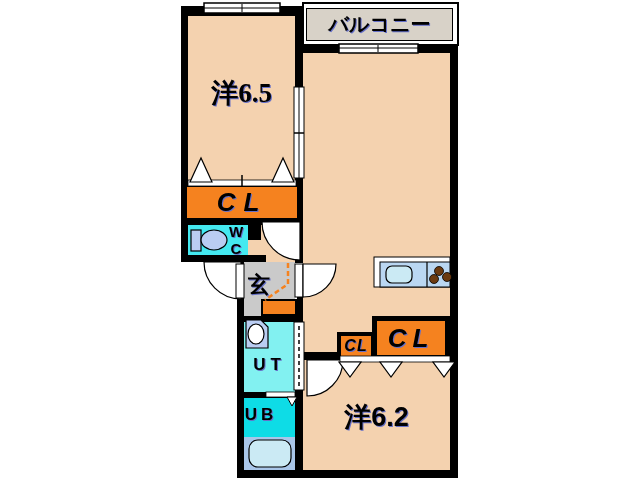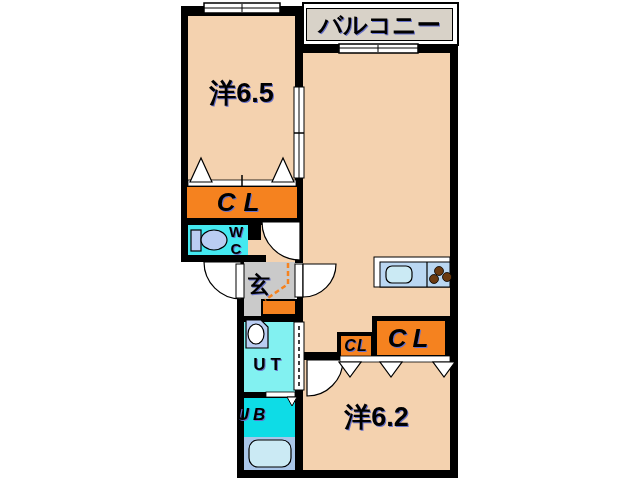--- a/index.html
+++ b/index.html
@@ -144,25 +144,25 @@
       <line x1="427" y1="262" x2="427" y2="287" style="stroke:#000;stroke-width:1.2"></line>
       <rect x="386" y="266" width="26" height="17" rx="6" style="fill:var(--tub-fill,#CBEAF4);stroke:#000;stroke-width:1.2"></rect>
       <g>
         <circle cx="439" cy="271" r="4.5" style="fill:var(--burner-brown,#6B3A10);stroke:#000;stroke-width:0.8"></circle>
         <circle cx="447" cy="277" r="4.5" style="fill:var(--burner-brown,#6B3A10);stroke:#000;stroke-width:0.8"></circle>
         <circle cx="434" cy="279" r="4.5" style="fill:var(--burner-brown,#6B3A10);stroke:#000;stroke-width:0.8"></circle>
       </g>
     </g>
   </svg>
 
-  <div class="lbl" style="left:306px;top:8px;width:147px;height:33px;font-size:24px;">バルコニー</div>
-  <div class="lbl" style="left:188px;top:76px;width:107px;height:34px;font-size:27px;">洋6.5</div>
+  <div class="lbl" style="left:306px;top:8px;width:147px;height:33px;font-size:20px;">バルコニー</div>
+  <div class="lbl" style="left:188px;top:76px;width:107px;height:34px;font-size:27px;font-family:Liberation Serif, serif;">洋6.5</div>
   <div class="lbl" style="left:303px;top:400px;width:147px;height:34px;font-size:27px;">洋6.2</div>
   <div class="lbl" style="left:187px;top:187px;width:110px;height:31px;font-size:26px;letter-spacing:8px;font-style:italic;">CL</div>
   <div class="lbl" style="left:340px;top:335px;width:32px;height:21px;font-size:16px;letter-spacing:1px;font-style:italic;">CL</div>
   <div class="lbl" style="left:377px;top:321px;width:68px;height:34px;font-size:26px;letter-spacing:6px;font-style:italic;">CL</div>
   <div class="lbl" style="left:225px;top:223px;width:22px;height:17px;font-size:15px;">W</div>
   <div class="lbl" style="left:225px;top:240px;width:22px;height:17px;font-size:15px;">C</div>
   <div class="lbl" style="left:245px;top:272px;width:28px;height:26px;font-size:22px;">玄</div>
   <div class="lbl" style="left:244px;top:354px;width:51px;height:22px;font-size:17px;letter-spacing:5px;">UT</div>
-  <div class="lbl" style="left:236px;top:404px;width:34px;height:22px;font-size:17px;letter-spacing:4px;font-style:italic;">UB</div>
+  <div class="lbl" style="left:244px;top:404px;width:34px;height:22px;font-size:17px;letter-spacing:4px;">UB</div>
 
 </div>
 
 </body></html>

